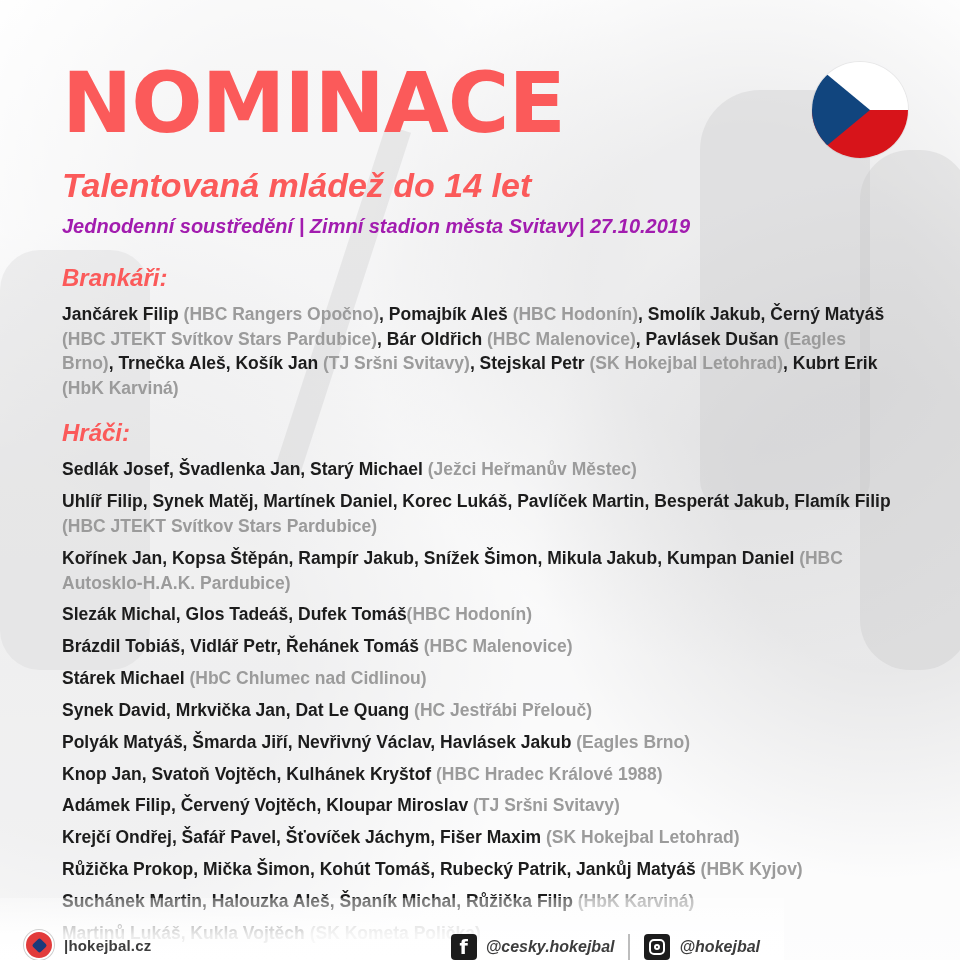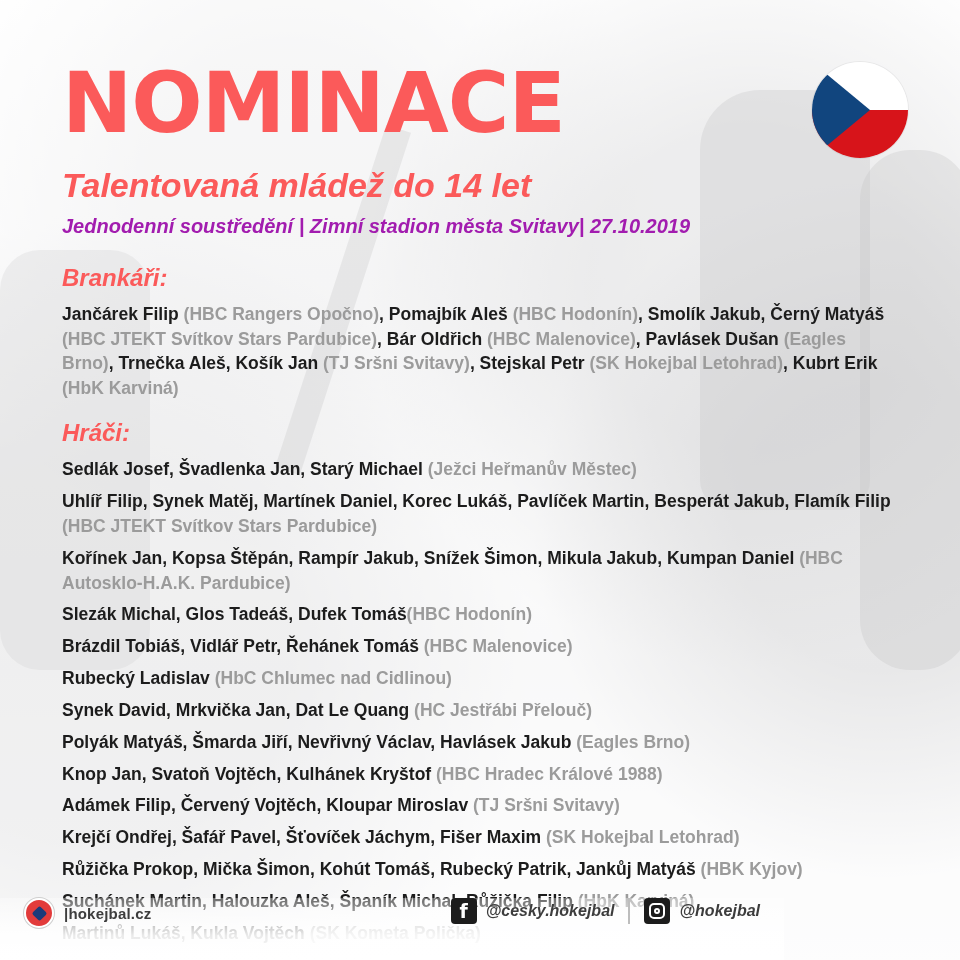--- a/index.html
+++ b/index.html
@@ -121,21 +121,21 @@
   }
   
   .footer {
     position: absolute;
     left: 0;
     bottom: 0;
     width: 784px;
     height: 62px;
     z-index: 7;
     display: flex;
-    align-items: flex-start;
+    align-items: flex-end;
     padding: 0 24px;
     box-sizing: border-box;
     background: linear-gradient(180deg, rgba(255,255,255,0.35) 0%, rgba(255,255,255,0.9) 60%, #ffffff 100%);
   }
   .footer-left {
     display: flex;
     align-items: center;
     gap: 10px;
   }
   .logo-badge {
@@ -263,21 +263,21 @@
     <p class="paragraph player-row">
       <span class="names">Kořínek Jan, Kopsa Štěpán, Rampír Jakub, Snížek Šimon, Mikula Jakub, Kumpan Daniel </span><span class="club">(HBC Autosklo-H.A.K. Pardubice)</span>
     </p>
     <p class="paragraph player-row">
       <span class="names">Slezák Michal, Glos Tadeáš, Dufek Tomáš</span><span class="club">(HBC Hodonín)</span>
     </p>
     <p class="paragraph player-row">
       <span class="names">Brázdil Tobiáš, Vidlář Petr, Řehánek Tomáš </span><span class="club">(HBC Malenovice)</span>
     </p>
     <p class="paragraph player-row">
-      <span class="names">Rubecký Ladislav </span><span class="club">(HbC Chlumec nad Cidlinou)</span>
+      <span class="names">Stárek Michael </span><span class="club">(HbC Chlumec nad Cidlinou)</span>
     </p>
     <p class="paragraph player-row">
       <span class="names">Synek David, Mrkvička Jan, Dat Le Quang </span><span class="club">(HC Jestřábi Přelouč)</span>
     </p>
     <p class="paragraph player-row">
       <span class="names">Polyák Matyáš, Šmarda Jiří, Nevřivný Václav, Havlásek Jakub </span><span class="club">(Eagles Brno)</span>
     </p>
     <p class="paragraph player-row">
       <span class="names">Knop Jan, Svatoň Vojtěch, Kulhánek Kryštof </span><span class="club">(HBC Hradec Králové 1988)</span>
     </p>

